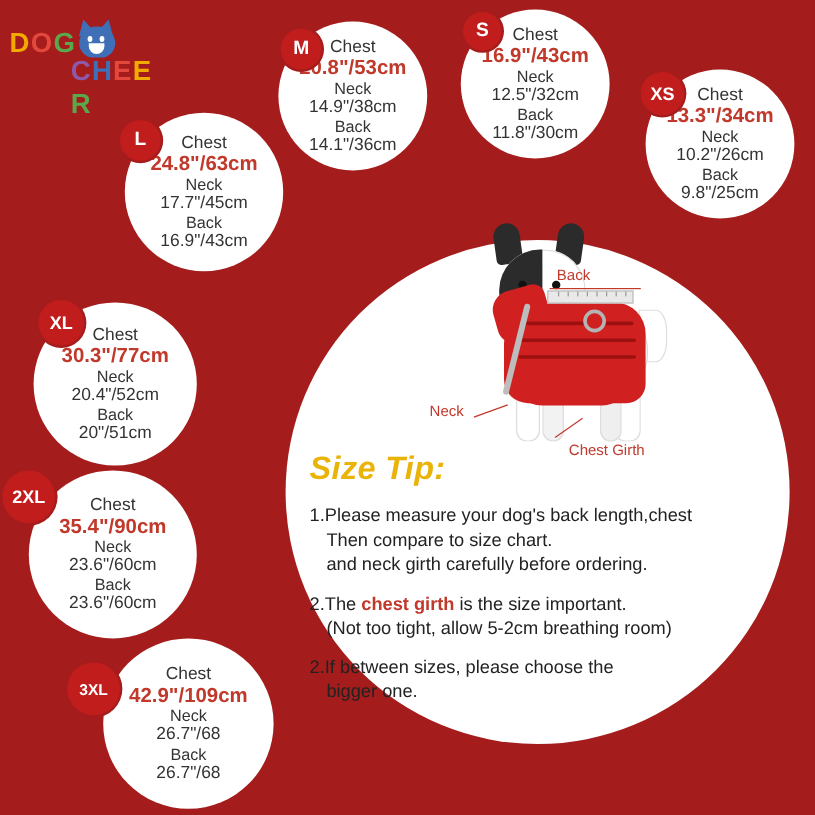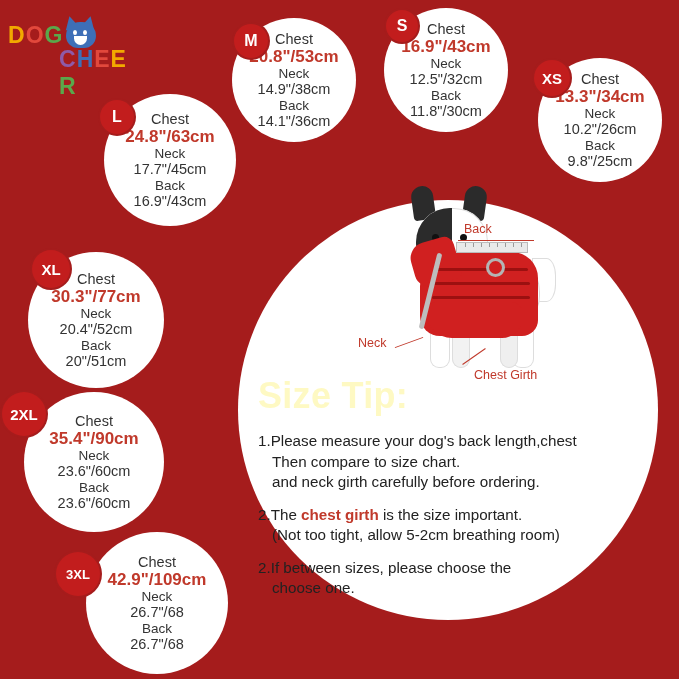--- a/index.html
+++ b/index.html
@@ -47,21 +47,21 @@
   .bubble .chest-l{font-size:14.5px;color:#333;}
   .bubble .chest-v{font-size:17px;font-weight:bold;color:#c0392b;}
   .tag{
     position:absolute;background:#c21d1d;color:#fff;border-radius:50%;
     display:flex;align-items:center;justify-content:center;
     font-weight:bold;box-shadow:0 0 0 2px #a51c1c;
   }
 
   
   .tip{position:absolute;left:258px;top:375px;width:382px;color:#222;}
-  .tip h2{margin:0 0 14px 0;font-size:36px;color:#fef9c3;font-weight:bold;letter-spacing:.3px;}
+  .tip h2{margin:0 0 14px 0;font-size:27px;color:#eab308;font-weight:bold;letter-spacing:.3px;font-style:italic;}
   .tip p{margin:0 0 12px 0;font-size:15.2px;line-height:1.35;color:#222;}
   .tip p .ind{display:block;padding-left:14px;}
   .tip .hl{color:#c0392b;font-weight:bold;}
 
   
   .photo{position:absolute;left:340px;top:196px;width:300px;height:200px;}
   .label{position:absolute;color:#c0392b;font-size:12.5px;}
   .lead{position:absolute;background:#c0392b;height:1px;}
 
   
@@ -167,21 +167,21 @@
       <span>1.Please measure your dog's back length,chest</span><br>
       <span class="ind">Then compare to size chart.</span>
       <span class="ind">and neck girth carefully before ordering.</span>
     </p>
     <p>
       <span>2.The </span><span class="hl">chest girth</span><span> is the size important.</span><br>
       <span class="ind">(Not too tight, allow 5-2cm breathing room)</span>
     </p>
     <p>
       <span>2.If between sizes, please choose the</span><br>
-      <span class="ind">choose one.</span>
+      <span class="ind">bigger one.</span>
     </p>
   </div>
 
   <div class="bubble" style="left:232px;top:18px;width:124px;height:124px;">
     <div class="row chest-l">Chest</div>
     <div class="row chest-v">20.8"/53cm</div>
     <div class="row lbl">Neck</div>
     <div class="row val">14.9"/38cm</div>
     <div class="row lbl">Back</div>
     <div class="row val">14.1"/36cm</div>

